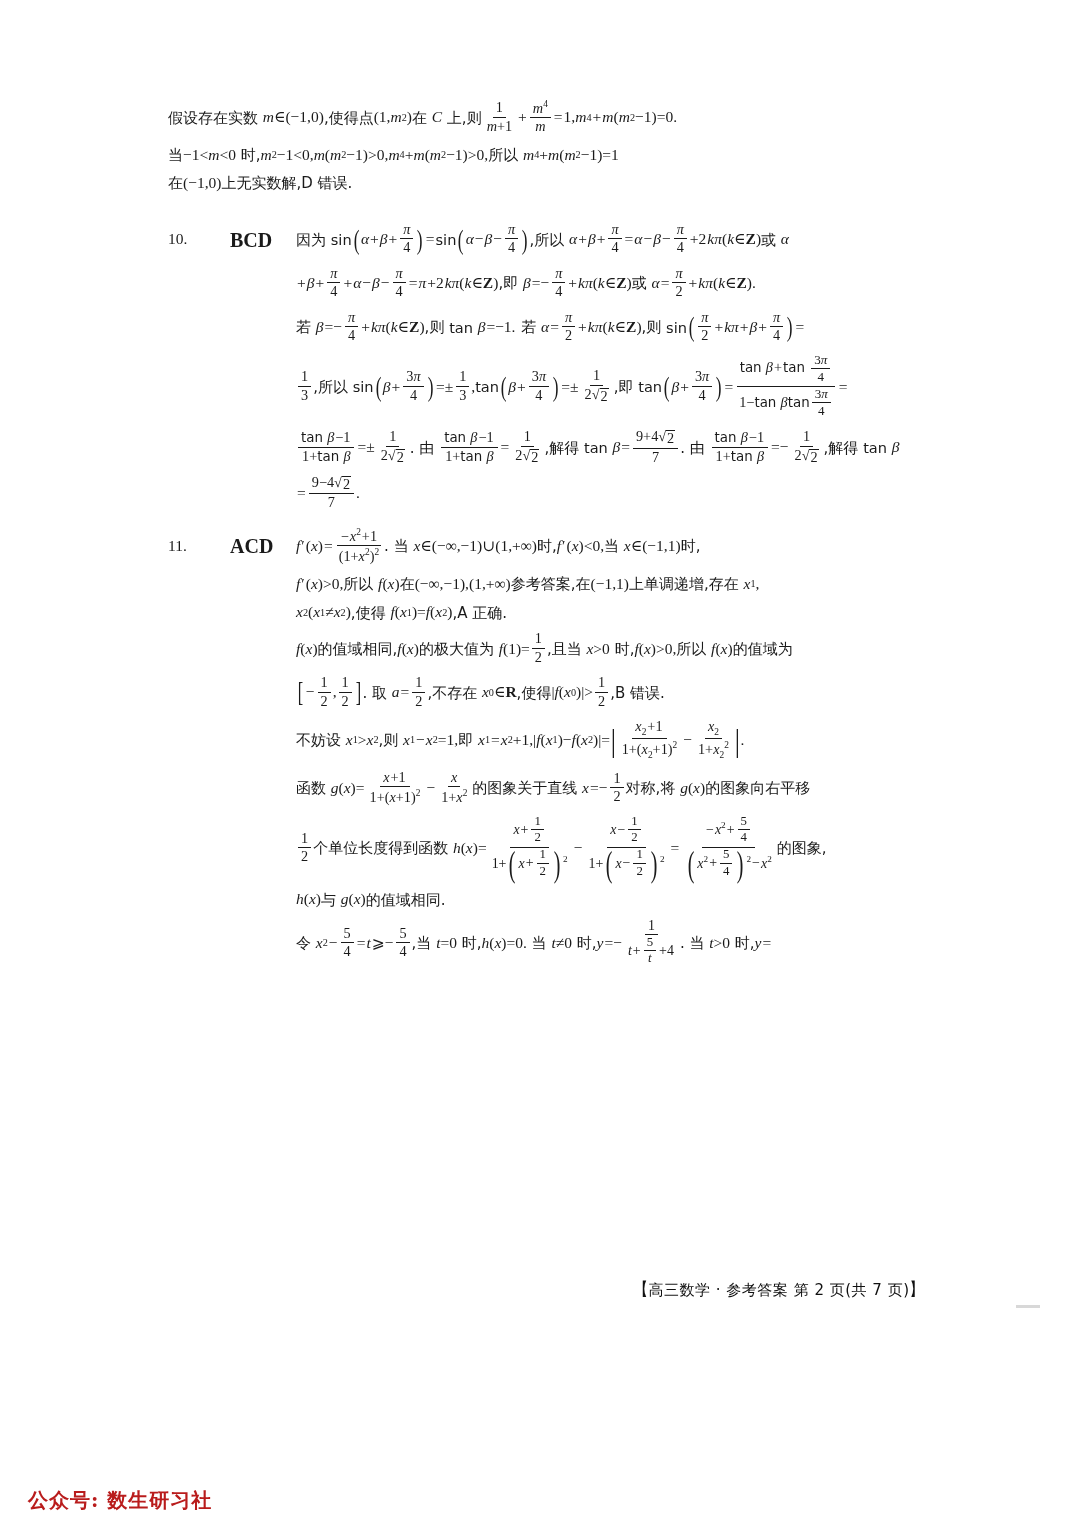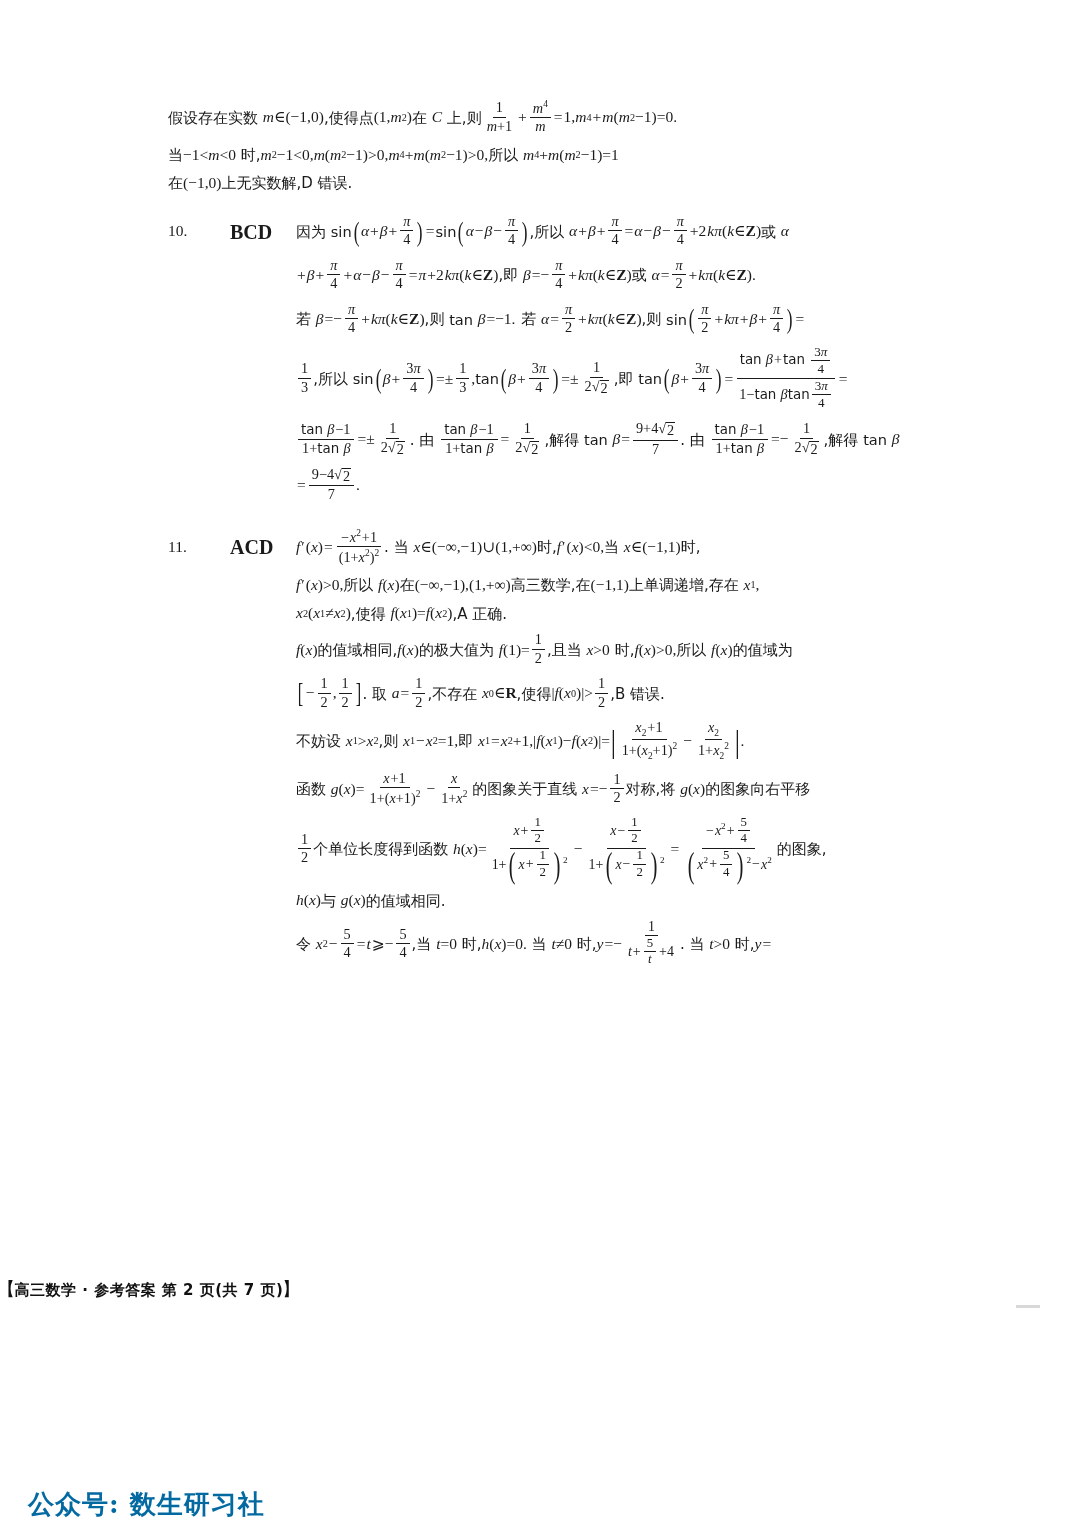--- a/index.html
+++ b/index.html
@@ -117,42 +117,41 @@
     vertical-align: middle;
   }
   .txt { font-family: "DejaVu Sans", sans-serif; font-size: 0.94em; }
   .cjk { font-family: "DejaVu Sans", sans-serif; font-size: 15px; }
   
   .footer {
     position: absolute;
     left: 0;
     top: 1281px;
     width: 924px;
-    text-align: left;
+    text-align: right;
     font-family: "DejaVu Sans", sans-serif;
     font-size: 15px;
     letter-spacing: 0.5px;
     color: #111;
-    font-weight: bold;
   }
   .footer .deco {
     display: inline-block;
     transform: scaleY(1.25);
     font-size: 14px;
     position: relative;
     top: -1px;
   }
   .watermark {
     position: absolute;
     left: 28px;
     top: 1487px;
     font-family: "DejaVu Serif", serif;
     font-weight: bold;
-    font-size: 26px;
-    color: #0369a1;
+    font-size: 20px;
+    color: #b91c1c;
     letter-spacing: 1px;
   }
   .corner {
     position: absolute;
     right: 40px;
     top: 1305px;
     width: 24px;
     height: 3px;
     background: #d8d8d8;
   }
@@ -228,21 +227,21 @@
           <span class="sup">2</span>
           <span class="mn">−1)=1</span>
       </div>
       <div class="line">
         <span class="cjk">在</span>
           <span class="mn">(−1,0)</span>
           <span class="cjk">上无实数解,D 错误.</span>
       </div>
     </div>
 
-    <div class="para" style="margin-top:22px">
+    <div class="para" style="margin-top:30px">
       <div class="line">
         <span class="label">10.</span>
         <span class="label-ans bold">BCD</span>
         <span class="cjk">因为&nbsp;</span>
           <span class="txt">sin</span>
         <span class="paren-l">(</span>
           <span class="mi">α</span>
           <span class="op">+</span>
           <span class="mi">β</span>
           <span class="op">+</span>
@@ -531,21 +530,21 @@
             <span class="num"><span class="mn">9−4</span><span class="sqrt">
                 <span class="rad">√</span>
                 <span class="body"><span class="mn">2</span></span>
               </span></span>
             <span class="den"><span class="mn">7</span></span>
           </span>
         <span class="mn">.</span>
       </div>
     </div>
 
-    <div class="para" style="margin-top:25px">
+    <div class="para" style="margin-top:16px">
       <div class="line">
         <span class="label">11.</span>
         <span class="label-ans bold">ACD</span>
         <span class="mi">f</span>
           <span class="op">′</span>
           <span class="mn">(</span>
           <span class="mi">x</span>
           <span class="mn">)</span>
           <span class="op">=</span>
         <span class="frac">
@@ -573,21 +572,21 @@
           <span class="mn">(</span>
           <span class="mi">x</span>
           <span class="mn">)&gt;0,</span>
           <span class="cjk">所以&nbsp;</span>
           <span class="mi">f</span>
           <span class="mn">(</span>
           <span class="mi">x</span>
           <span class="mn">)</span>
           <span class="cjk">在</span>
           <span class="mn">(−∞,−1),(1,+∞)</span>
-          <span class="cjk">高三数学,在</span>
+          <span class="cjk">参考答案,在</span>
           <span class="mn">(−1,1)</span>
           <span class="cjk">上单调递增,存在&nbsp;</span>
           <span class="mi">x</span>
           <span class="sub">1</span>
           <span class="mn">,</span>
       </div>
       <div class="line">
         <span style="width:128px"></span>
         <span class="mi">x</span>
           <span class="sub">2</span>

